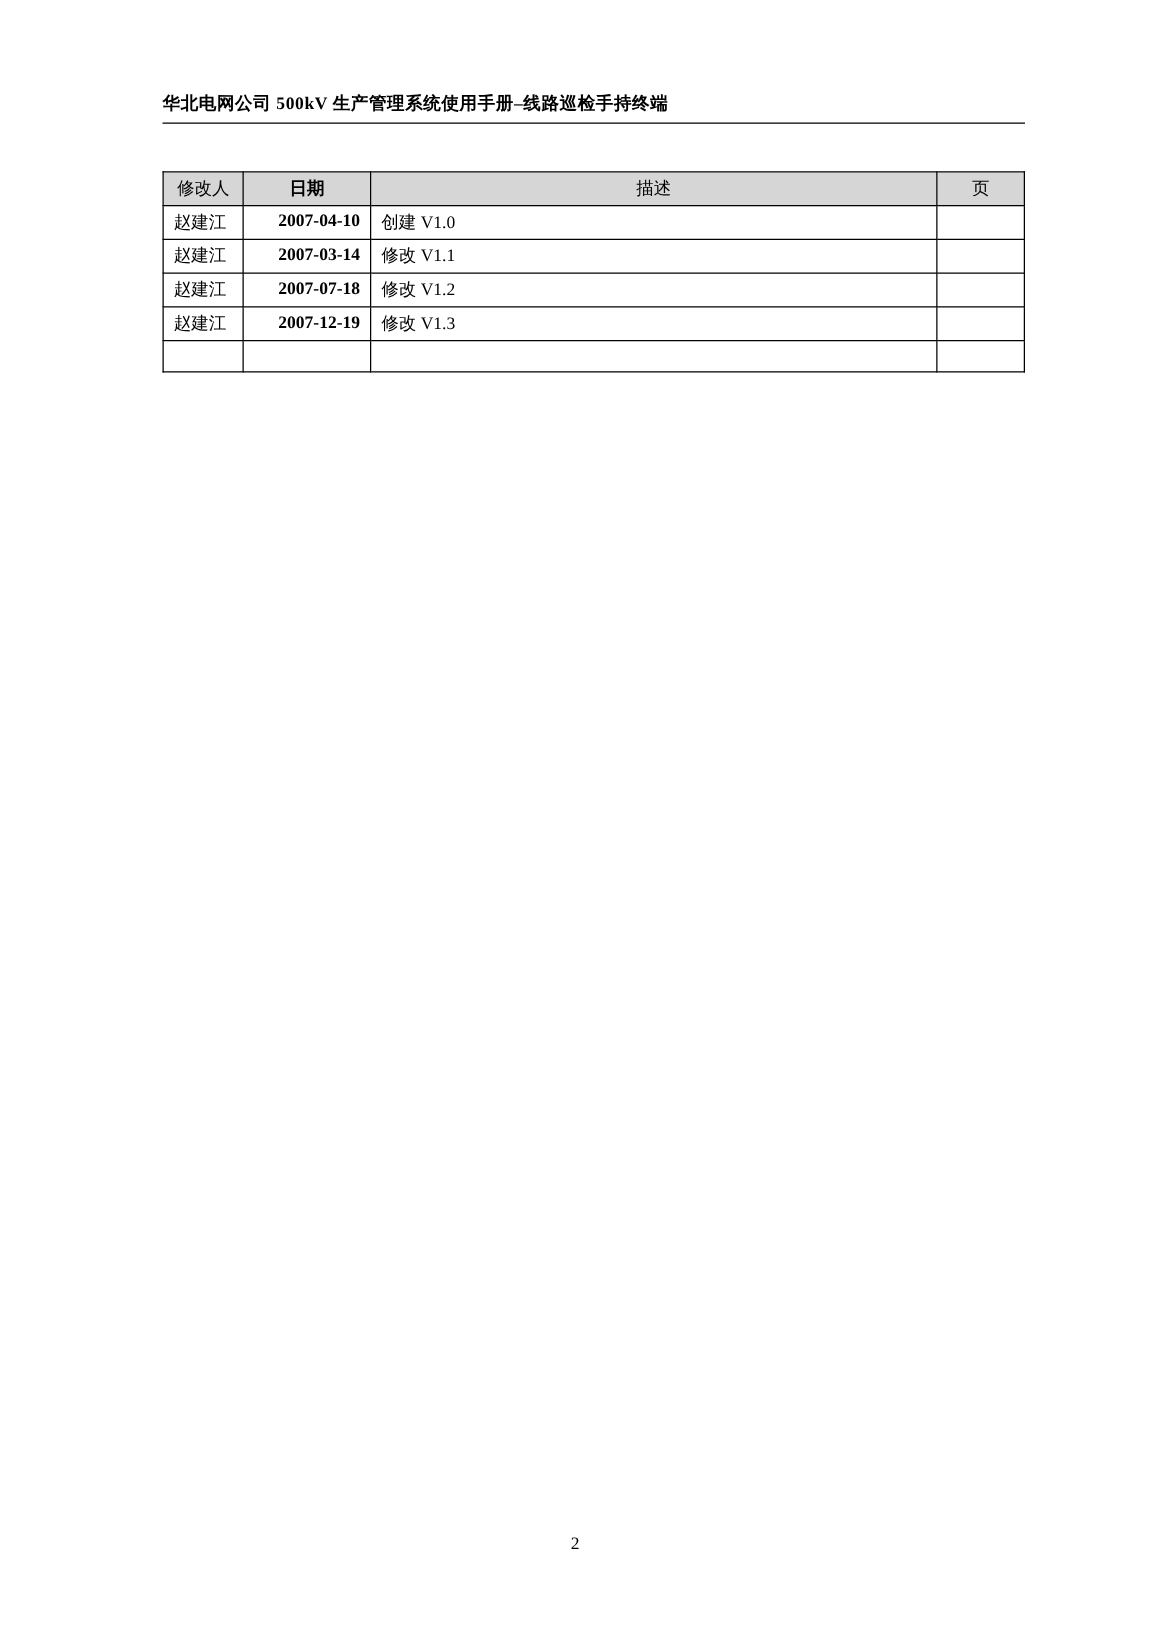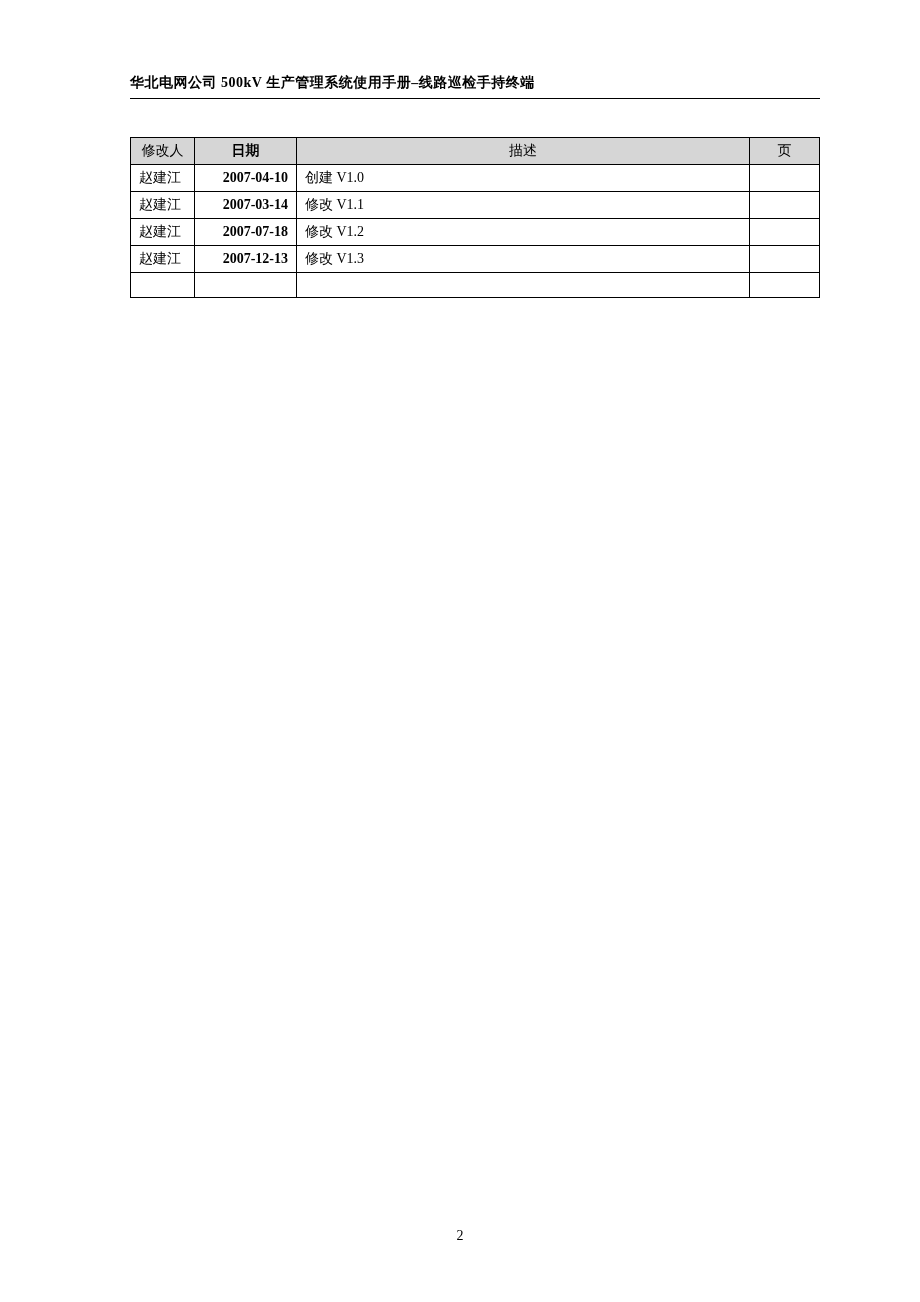--- a/index.html
+++ b/index.html
@@ -105,21 +105,21 @@
           <td class="col-page"></td>
         </tr>
         <tr>
           <td class="col-author">赵建江</td>
           <td class="col-date">2007-07-18</td>
           <td class="col-desc">修改 V1.2</td>
           <td class="col-page"></td>
         </tr>
         <tr>
           <td class="col-author">赵建江</td>
-          <td class="col-date">2007-12-13</td>
+          <td class="col-date">2007-12-19</td>
           <td class="col-desc">修改 V1.3</td>
           <td class="col-page"></td>
         </tr>
         <tr>
           <td class="col-author"></td>
           <td class="col-date"></td>
           <td class="col-desc"></td>
           <td class="col-page"></td>
         </tr>
       </tbody>

